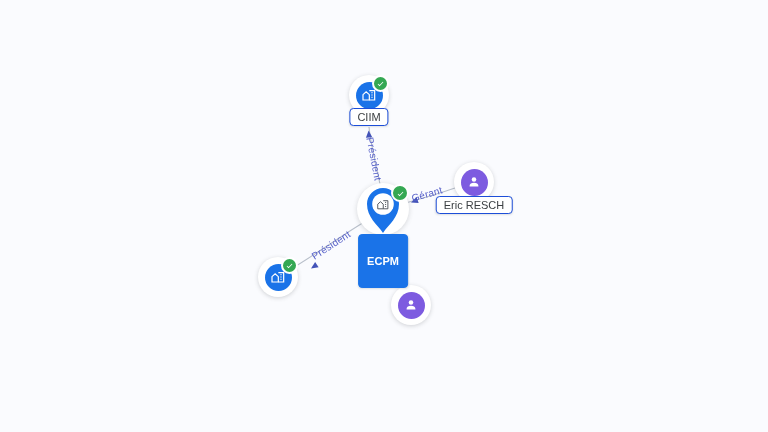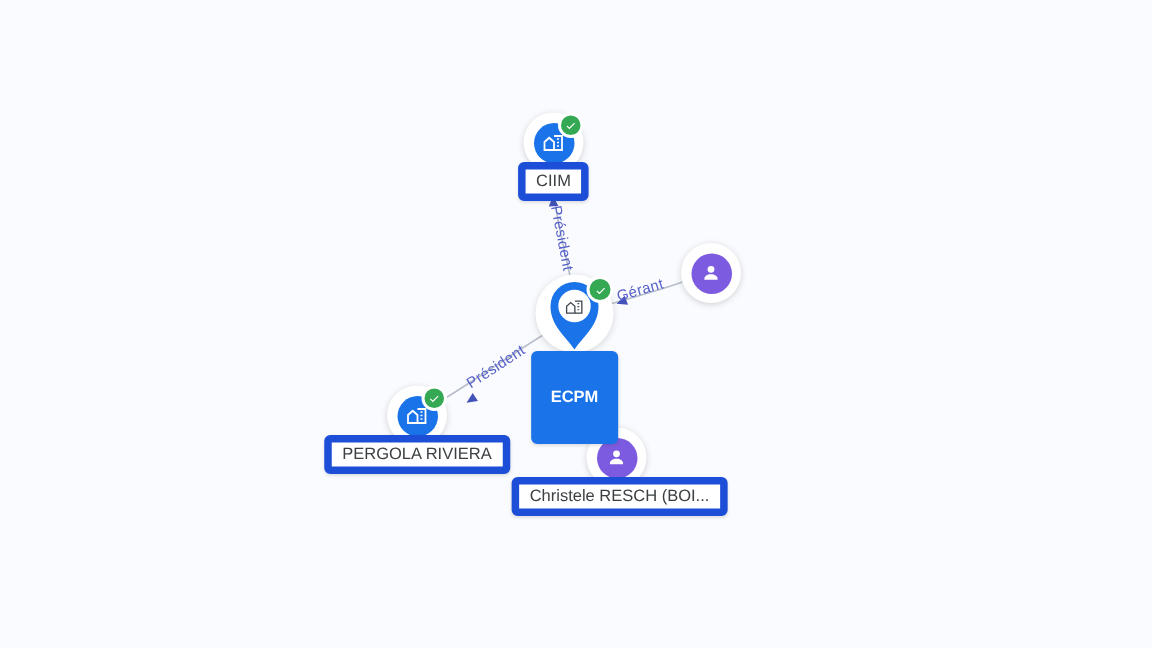--- a/index.html
+++ b/index.html
@@ -26,21 +26,21 @@
   .company .circle-inner { background:#1a73e8; }
   .person  .circle-inner { background:#7d5be0; }
   .badge {
     position:absolute; left:23px; top:0; width:13px; height:13px;
     border-radius:50%; background:#34a853; border:2px solid #fff;
     display:flex; align-items:center; justify-content:center;
   }
   .badge svg { width:9px; height:9px; }
   .nlabel {
     position:absolute; z-index:4; transform:translateX(-50%);
-    background:#fff; border:5px solid #1d4ed8; border-radius:4px;
+    background:#fff; border:1px solid #1d4ed8; border-radius:4px;
     padding:2px 7px; font-size:11px; color:#3c4043; white-space:nowrap;
     box-shadow:0 1px 2px rgba(60,64,67,.14);
   }
   .nlabel.focus {
     background:#1a73e8; border-color:#1a73e8; color:#fff; font-weight:bold;
     padding:20px 8px;
   }
   .ecpm-white {
     position:absolute; left:0; top:0; width:52px; height:52px; border-radius:50%;
     background:#fff; box-shadow:0 1px 5px rgba(60,64,67,.20);
@@ -115,44 +115,43 @@
   <div class="node person" style="left:454px; top:162px;">
     <div class="circle-white">
       <div class="circle-inner">
         <svg width="16" height="16" viewBox="0 0 24 24" fill="#fff">
           <circle cx="12" cy="8.3" r="3.4"></circle>
           <path d="M12 13.3c-3.7 0-6.6 1.9-6.6 4.4v1h13.2v-1c0-2.5-2.9-4.4-6.6-4.4z"></path>
         </svg>
       </div>
     </div>
   </div>
+  <div class="nlabel" style="left:474px; top:196px;">Eric RESCH</div>
 
   <div class="node company" style="left:258px; top:257px;">
     <div class="circle-white">
       <div class="circle-inner">
         <svg width="16" height="16" viewBox="0 0 24 24" fill="none" stroke="#fff" stroke-width="1.8">
           <path d="M12.5 5.5h8v14h-8"></path>
           <path d="M15.5 8.5h2M15.5 12h2M15.5 15.5h2" stroke-width="1.6"></path>
           <path d="M3 19.5v-8l4.7-4.2 4.8 4.2v8z"></path>
         </svg>
       </div>
       <div class="badge">
         <svg viewBox="0 0 24 24">
             <path d="M9.5 16.2 5.8 12.5l-1.4 1.4 5.1 5.1 10.1-10.1-1.4-1.4z" fill="#fff"></path>
           </svg>
       </div>
     </div>
   </div>
-  <div class="nlabel" style="left:278px; top:290px;">PERGOLA RIVIERA</div>
 
   <div class="node person" style="left:391px; top:285px;">
     <div class="circle-white">
       <div class="circle-inner">
         <svg width="16" height="16" viewBox="0 0 24 24" fill="#fff">
           <circle cx="12" cy="8.3" r="3.4"></circle>
           <path d="M12 13.3c-3.7 0-6.6 1.9-6.6 4.4v1h13.2v-1c0-2.5-2.9-4.4-6.6-4.4z"></path>
         </svg>
       </div>
     </div>
   </div>
-  <div class="nlabel" style="left:413px; top:318px;">Christele RESCH (BOI...</div>
 
 </div>
 
 </body></html>

